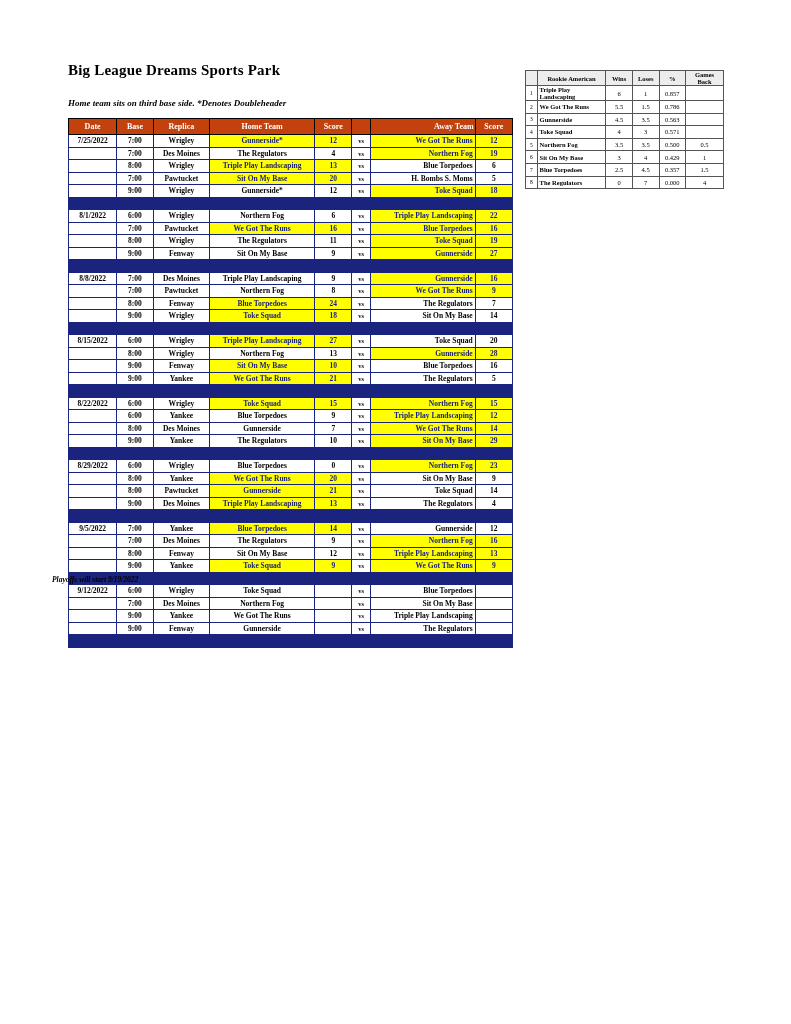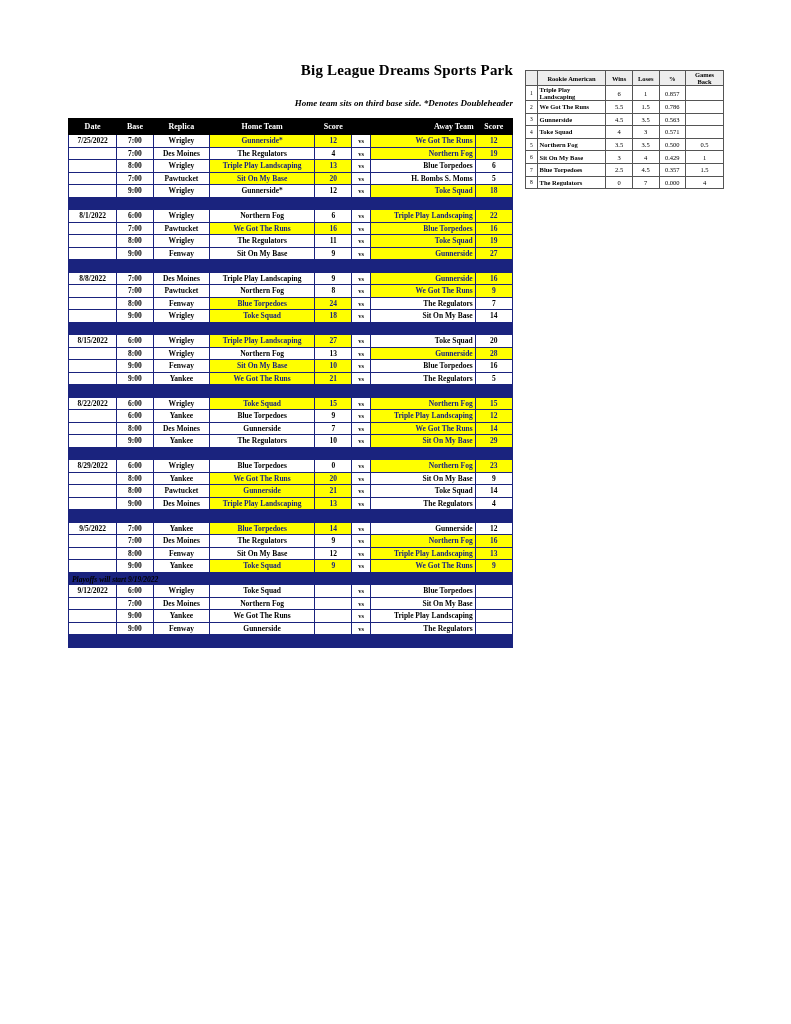--- a/index.html
+++ b/index.html
@@ -1,42 +1,42 @@
 <!DOCTYPE html>
 <html><head>
 <meta charset="utf-8">
 <style>
   html,body{margin:0;padding:0;background:#fff;}
   body{width:791px;height:1024px;font-family:"Liberation Serif",serif;color:#000;position:relative;overflow:hidden;}
   #sheet{position:absolute;left:0;top:0;width:791px;height:1024px;}
 
   
-  .titles{position:absolute;left:68px;top:62px;width:445px;text-align:right;}
+  .titles{position:absolute;left:68px;top:62px;width:445px;text-align:left;}
   .t1{font-size:15px;font-weight:bold;font-family:"Liberation Serif",serif;letter-spacing:.2px;}
   .t2{font-size:12.5px;font-weight:bold;margin-top:3px;}
   .t3{font-size:9px;font-weight:bold;font-style:italic;margin-top:19px;}
 
   
   table{border-collapse:collapse;}
   #schedule{position:absolute;left:68px;top:118px;width:445px;font-size:7.5px;}
   #schedule td{border:1px solid #1a237e;height:11.5px;padding:0 2px;vertical-align:middle;}
-  #schedule th{border:1px solid #000;background:#000000;color:#fff;font-weight:bold;font-size:8px;height:13px;}
+  #schedule th{border:1px solid #000;background:#c2410c;color:#fff;font-weight:bold;font-size:8px;height:13px;}
   .c-date{width:48px;text-align:center;font-weight:bold;}
   .c-time{width:38px;text-align:center;font-weight:bold;}
   .c-rep{width:58px;text-align:center;font-weight:bold;}
   .c-home{width:122px;text-align:center;font-weight:bold;}
   .c-score{width:38px;text-align:center;font-weight:bold;}
   .c-vs{width:16px;text-align:center;font-weight:bold;font-size:6.5px;}
   .c-away{width:122px;text-align:right;font-weight:bold;}
   .c-score2{width:38px;text-align:center;font-weight:bold;}
   .win{background:#ffff00;color:#1a237e;}
   .sep td{background:#1a237e;height:6px;border:1px solid #1a237e;padding:0;}
 
   
-  .note{position:absolute;left:72px;top:575px;font-size:7.5px;font-weight:bold;font-style:italic;}
+  .note{position:absolute;left:52px;top:575px;font-size:7.5px;font-weight:bold;font-style:italic;}
 
   
   #standings{position:absolute;left:525px;top:70px;width:199px;font-size:6.5px;}
   #standings td,#standings th{border:1px solid #555;height:11.6px;padding:0 2px;}
   #standings th{background:#ededed;font-weight:bold;text-align:center;font-size:6.5px;}
   .s-num{width:8px;text-align:center;font-size:5.5px;}
   .s-team{width:74px;text-align:left;font-weight:bold;padding-left:3px;}
   .s-w,.s-l,.s-pct{width:24px;text-align:center;}
   .s-gb{width:38px;text-align:center;}
   .s-hdr-team{text-align:center;}

